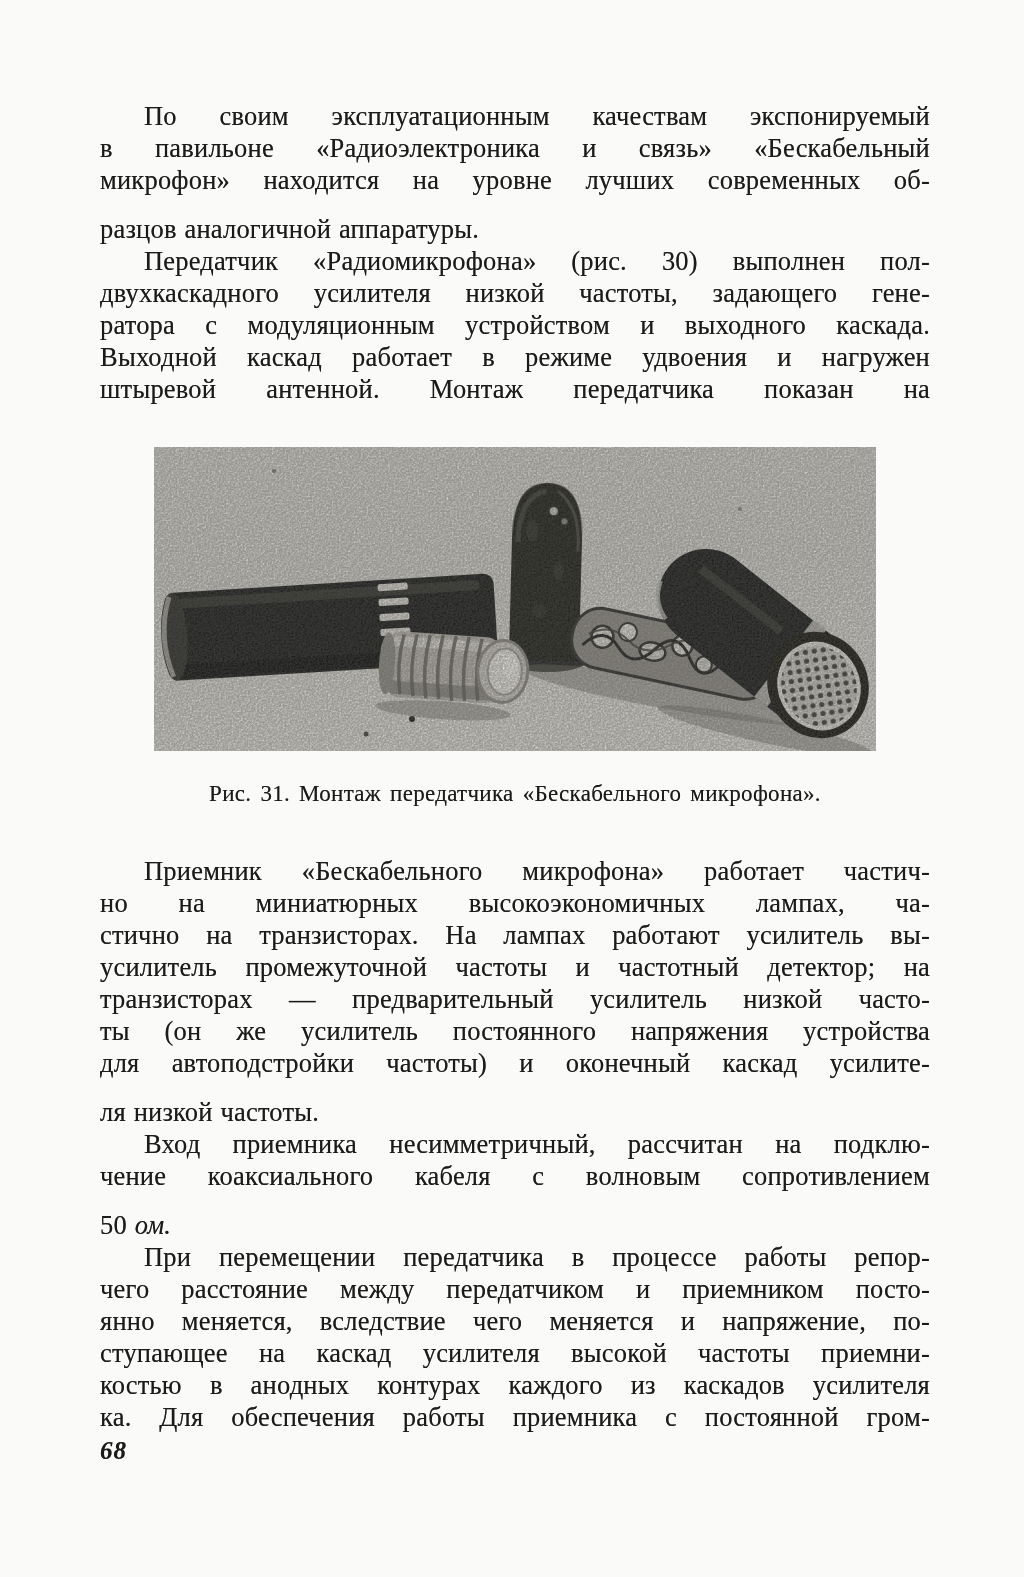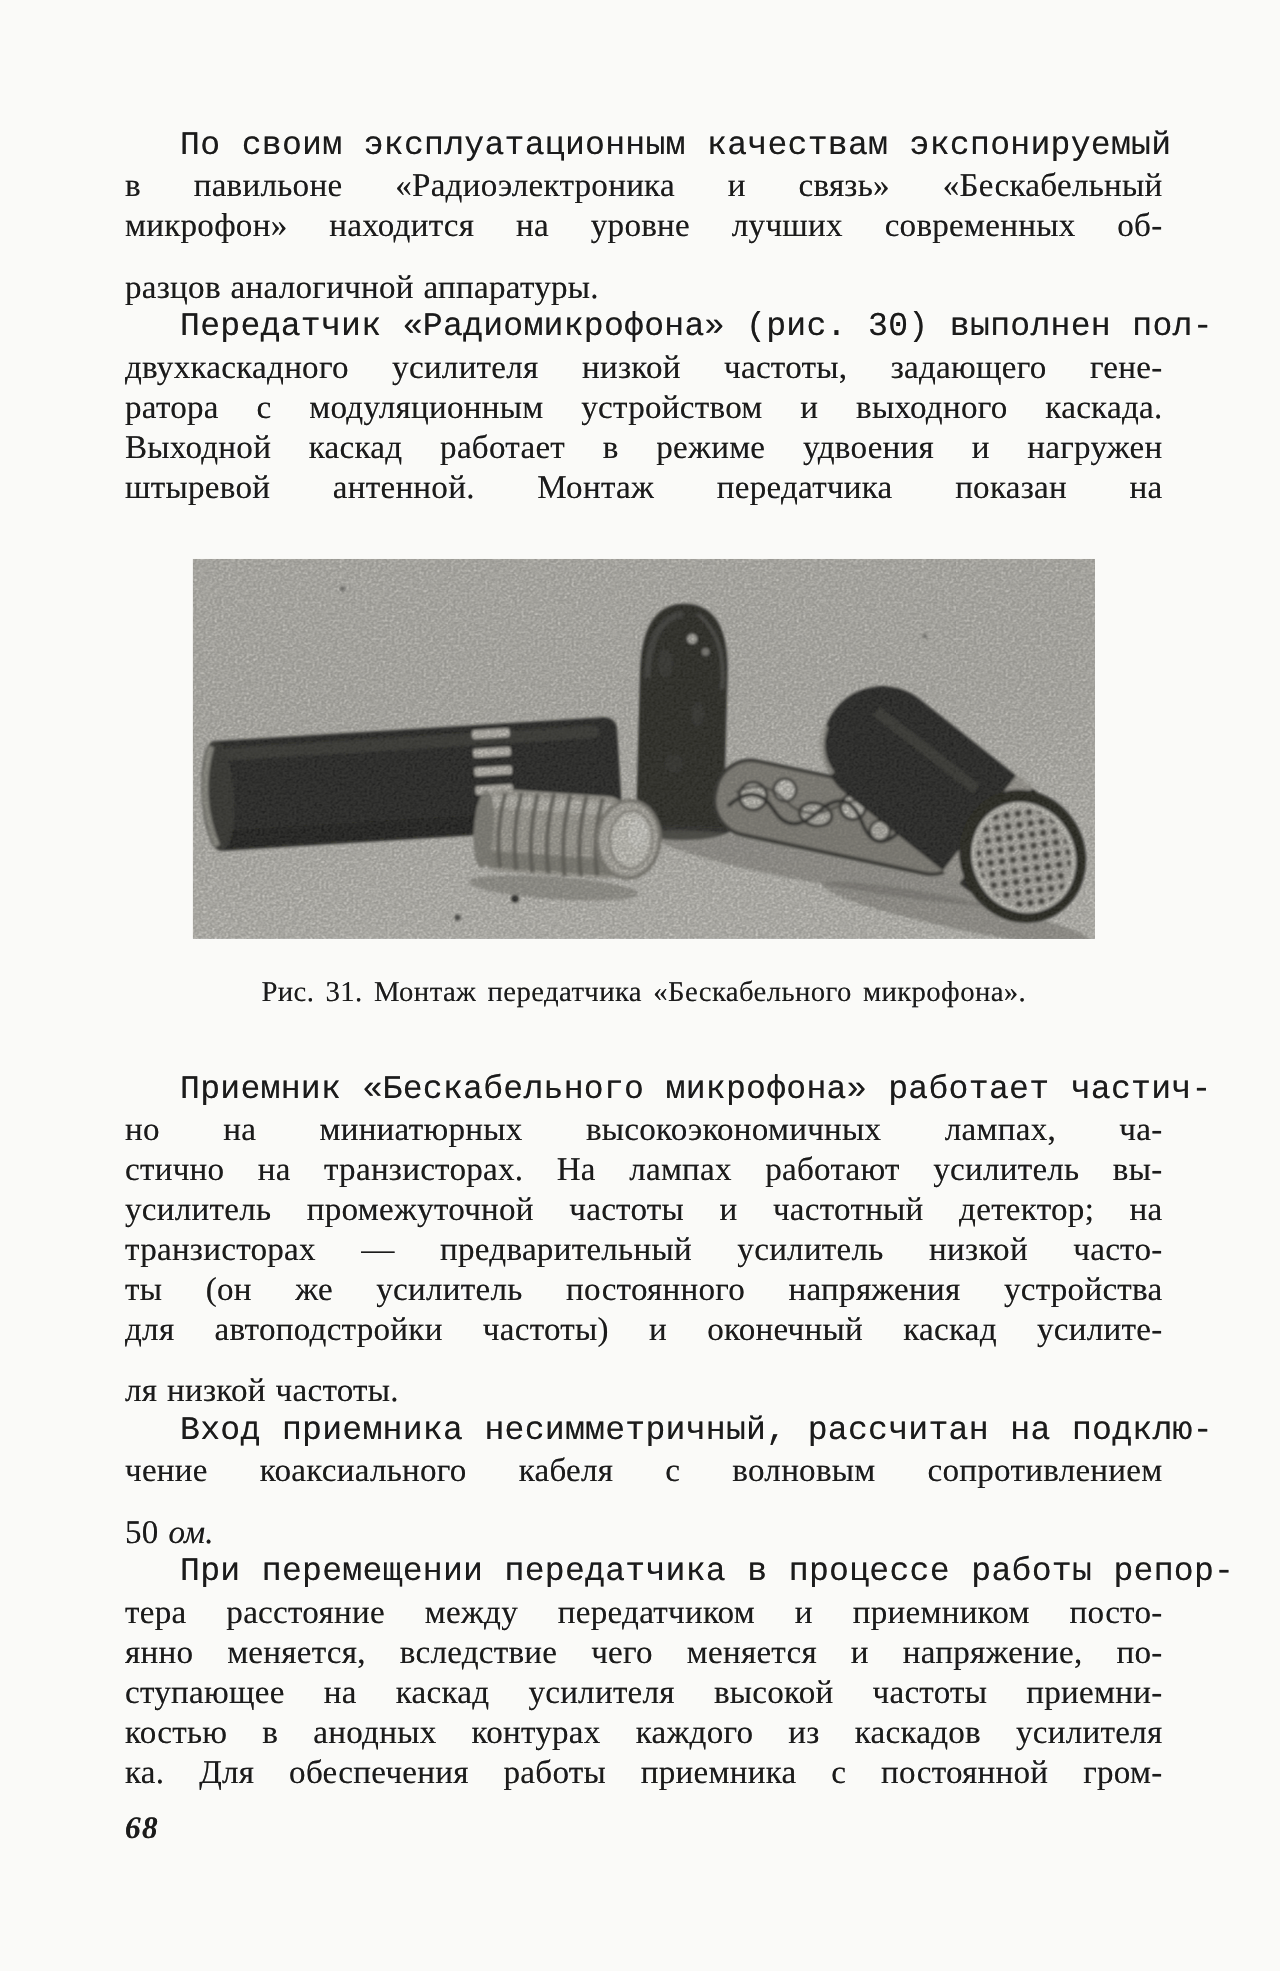--- a/index.html
+++ b/index.html
@@ -21,41 +21,41 @@
     font-size:26.5px;
     line-height:32px;
     height:32px;
     text-align:justify;
     text-align-last:justify;
     letter-spacing:0.2px;
     word-spacing:1px;
     text-shadow:0 0 0.5px rgba(20,20,20,0.6);
     white-space:nowrap;
   }
-  .line.first{padding-left:44px;font-family:Liberation Mono, monospace;}
+  .line.first{padding-left:44px;}
   .line.last{text-align-last:left;margin-top:17px;}
   .line i{font-style:italic;}
   .figure-wrap{
     width:722px;
     margin:42px auto 0 auto;
   }
   .photo-frame{width:722px;height:304px;display:block;}
   .fig-caption{
     margin-top:28px;
     font-size:23px;
     line-height:30px;
     height:30px;
     text-align:center;
     letter-spacing:0.3px;
     word-spacing:3px;
     text-shadow:0 0 0.5px rgba(20,20,20,0.6);
   }
   .bottom-block{margin-top:46px;}
   .page-number{
-    margin-top:16px;
+    margin-top:4px;
     font-size:25px;
     font-style:italic;
     font-weight:600;
     letter-spacing:1px;
     text-align:left;
     text-shadow:0 0 0.5px rgba(20,20,20,0.6);
   }
 </style>
 </head>
 <body>
@@ -202,21 +202,21 @@
           <div class="line"><span>для автоподстройки частоты) и оконечный каскад усилите-</span></div>
           <div class="line last"><span>ля низкой частоты.</span></div>
         </div>
         <div class="para">
           <div class="line first"><span>Вход приемника несимметричный, рассчитан на подклю-</span></div>
           <div class="line"><span>чение коаксиального кабеля с волновым сопротивлением</span></div>
           <div class="line last"><span>50 </span><i>ом.</i></div>
         </div>
         <div class="para">
           <div class="line first"><span>При перемещении передатчика в процессе работы репор-</span></div>
-          <div class="line"><span>тера расстояние между передатчиком и приемником посто-</span></div>
+          <div class="line"><span>чего расстояние между передатчиком и приемником посто-</span></div>
           <div class="line"><span>янно меняется, вследствие чего меняется и напряжение, по-</span></div>
           <div class="line"><span>ступающее на каскад усилителя высокой частоты приемни-</span></div>
           <div class="line"><span>костью в анодных контурах каждого из каскадов усилителя</span></div>
           <div class="line"><span>ка. Для обеспечения работы приемника с постоянной гром-</span></div>
         </div>
       </div>
 
     <div class="page-number">68</div>
 
   </div>

